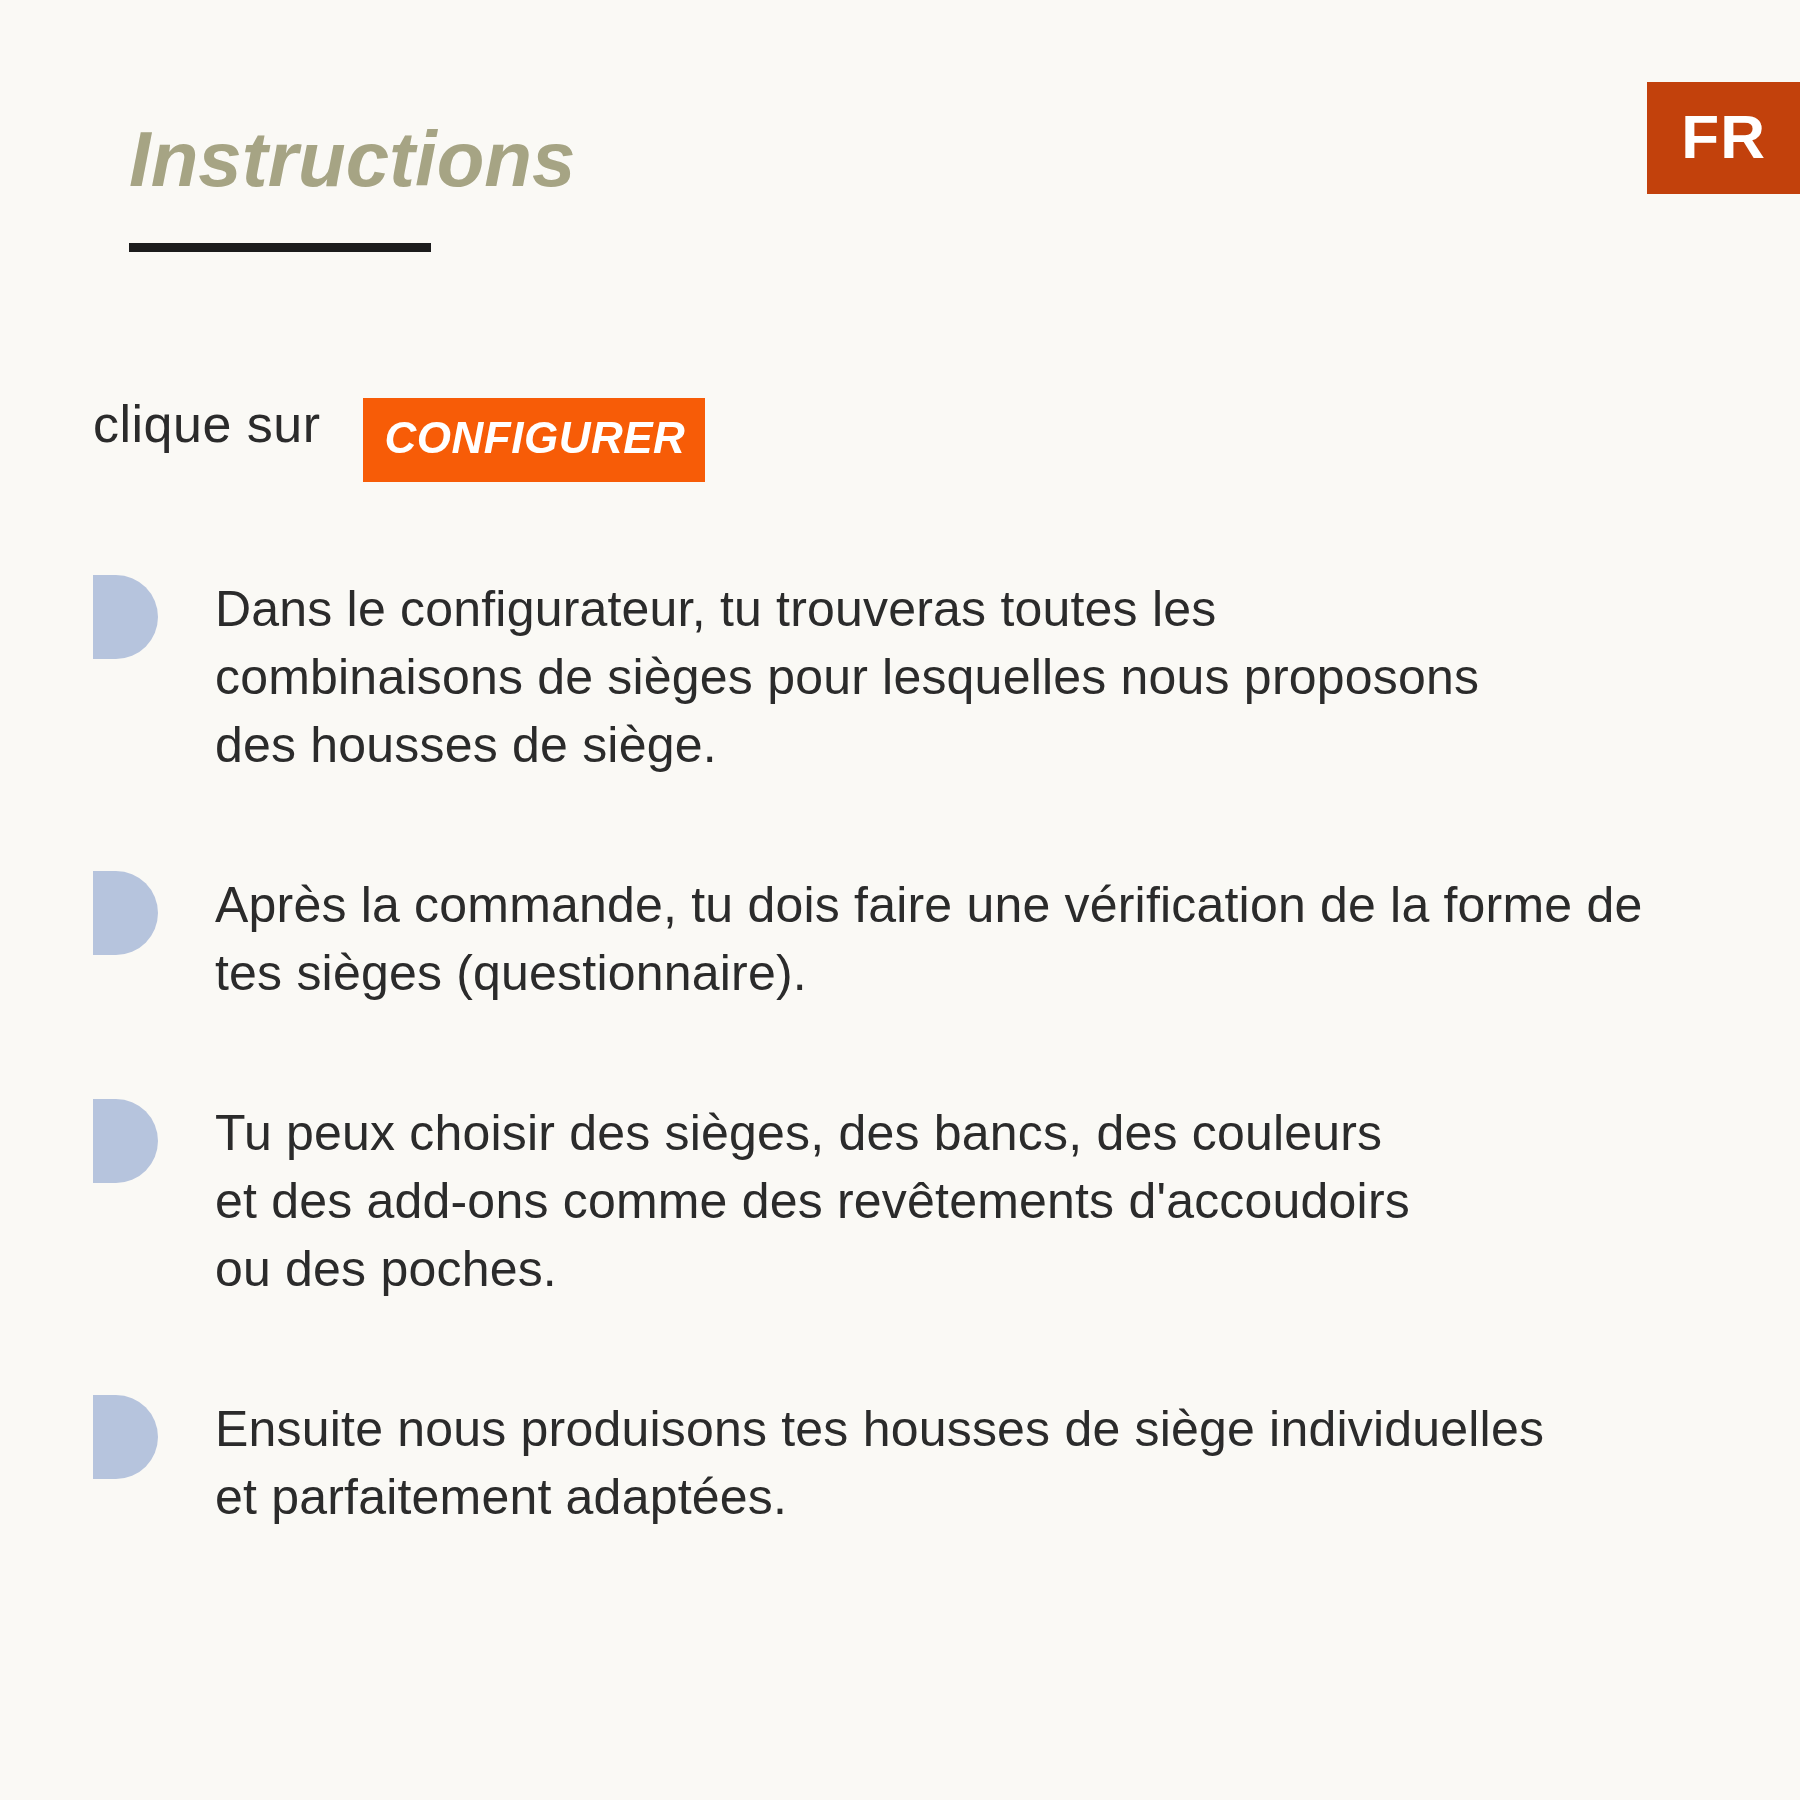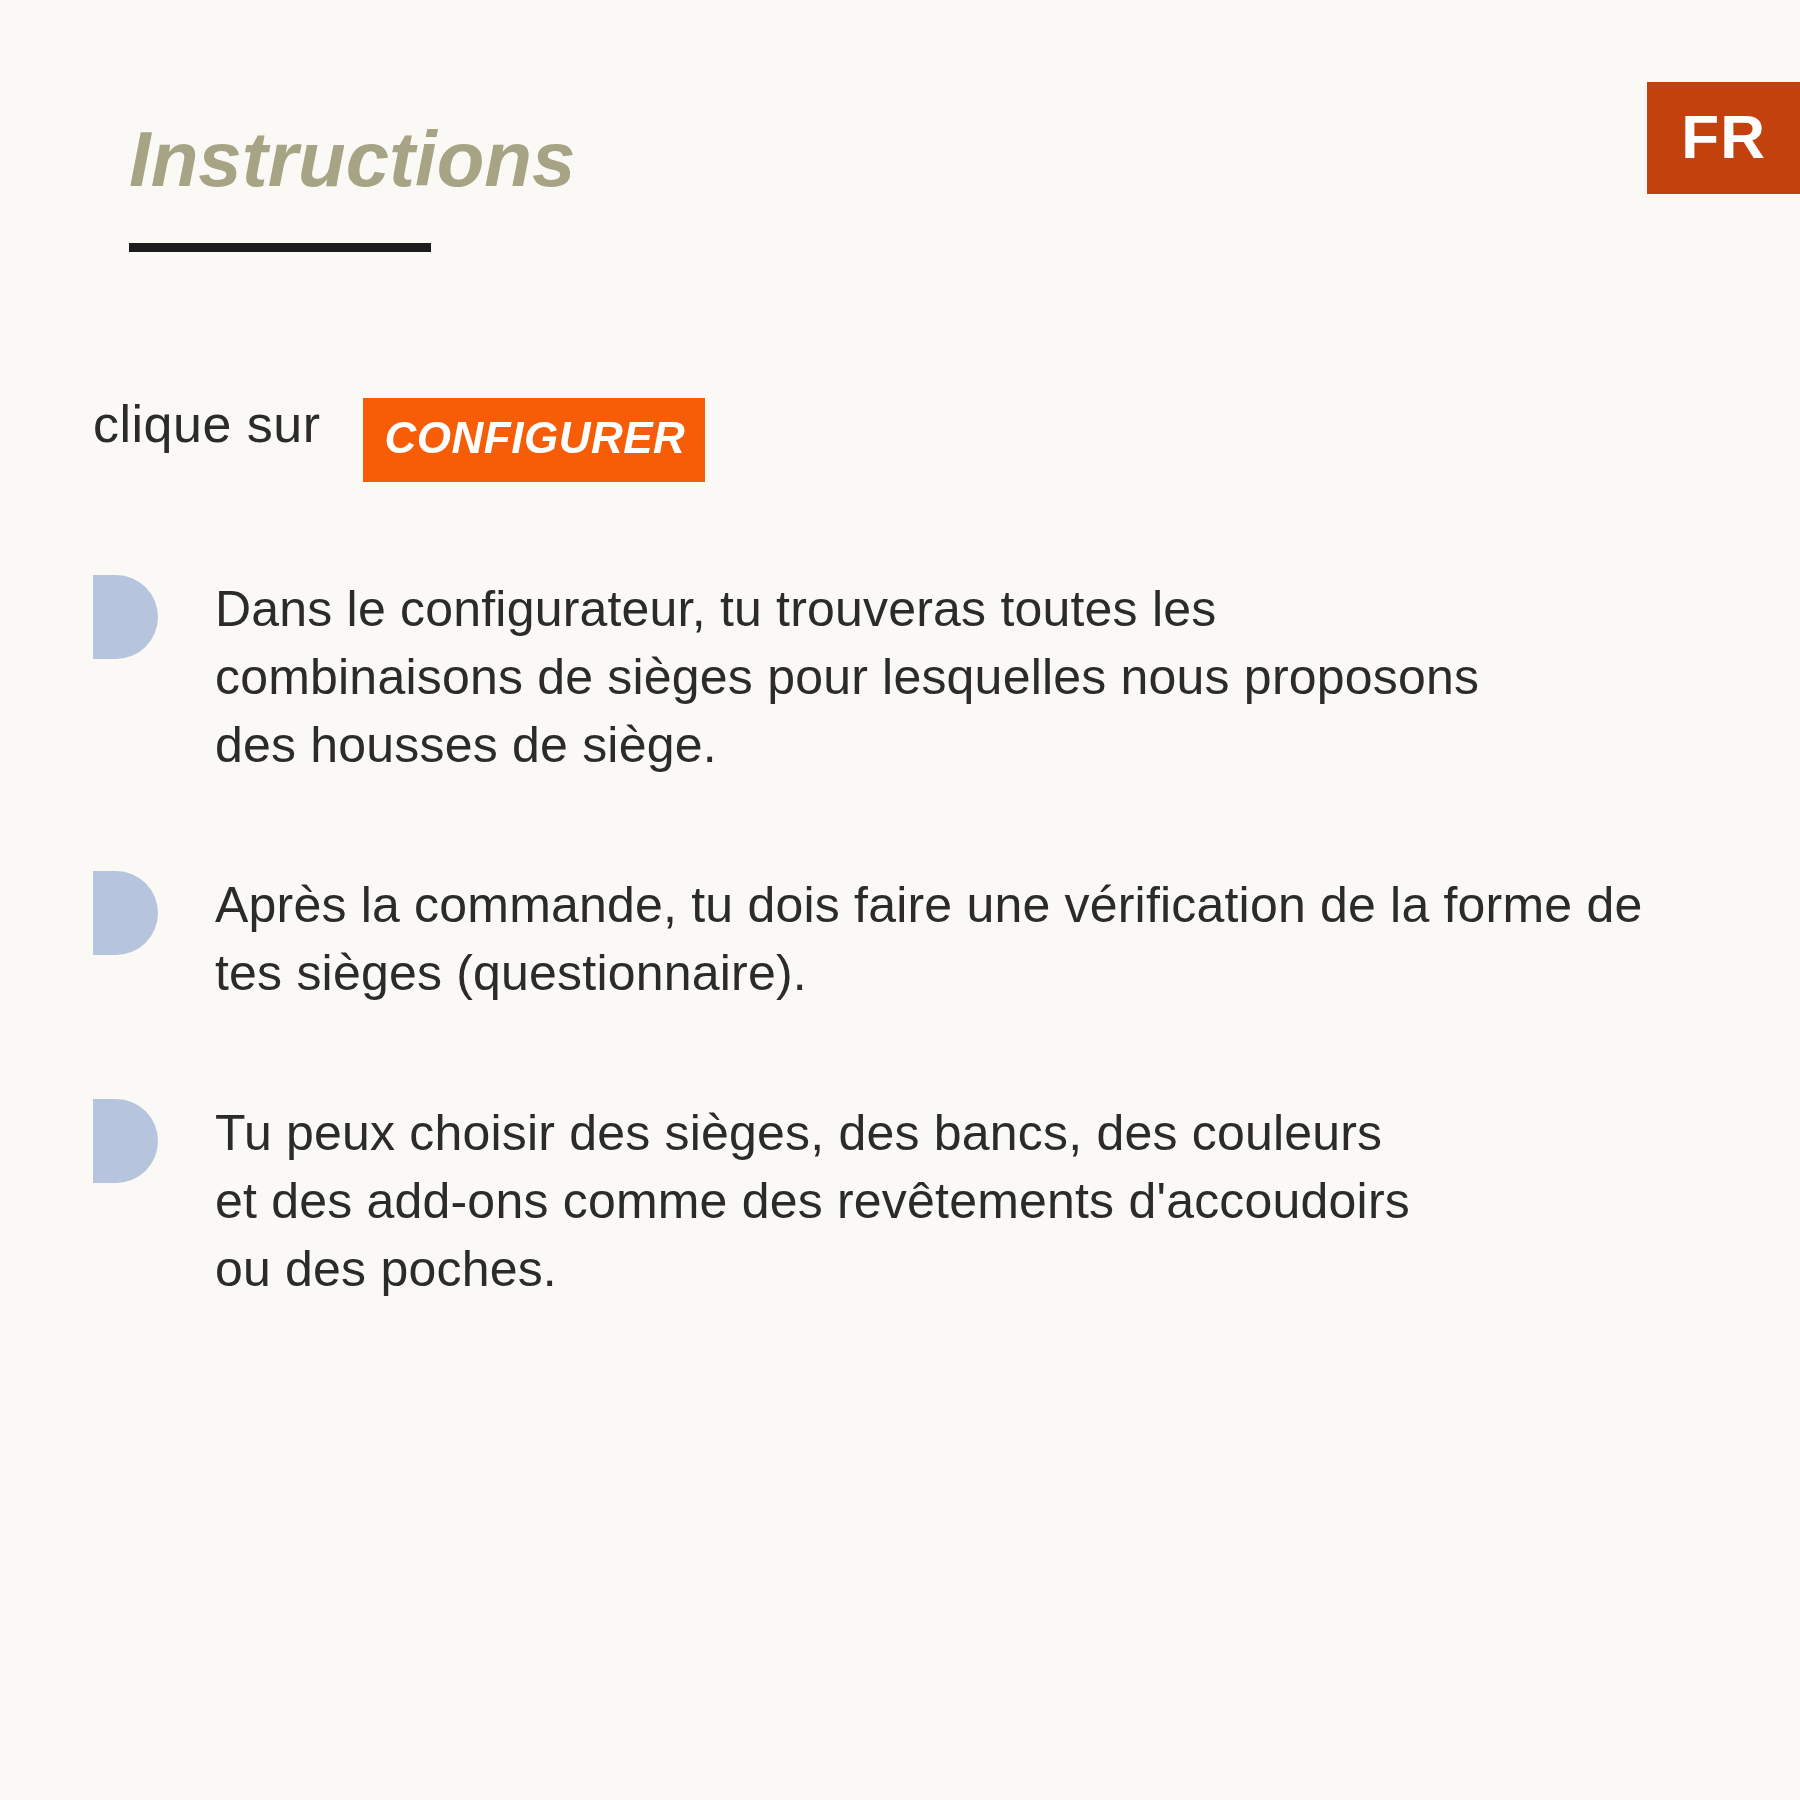--- a/index.html
+++ b/index.html
@@ -149,15 +149,19 @@
     <div class="bullet b3">
       <div class="bullet-marker"></div>
       <div class="bullet-text">Après la commande, tu dois faire une vérification de la forme de tes sièges (questionnaire).</div>
     </div>
 
     <div class="bullet b2">
       <div class="bullet-marker"></div>
       <div class="bullet-text">Tu peux choisir des sièges, des bancs, des couleurs et des add-ons comme des revêtements d'accoudoirs ou des poches.</div>
     </div>
 
+    <div class="bullet b4">
+      <div class="bullet-marker"></div>
+      <div class="bullet-text">Ensuite nous produisons tes housses de siège individuelles et parfaitement adaptées.</div>
+    </div>
 
   </div>
 </div>
 
 </body></html>

